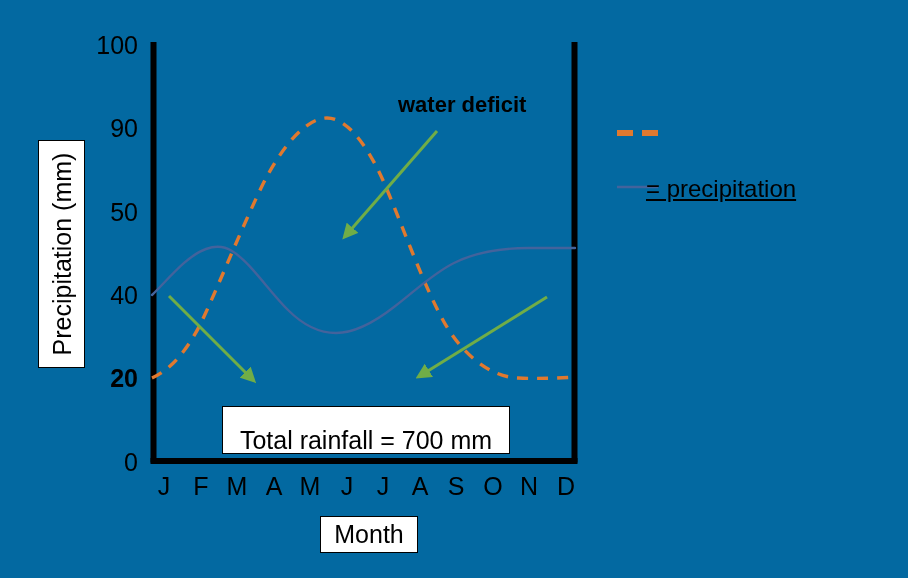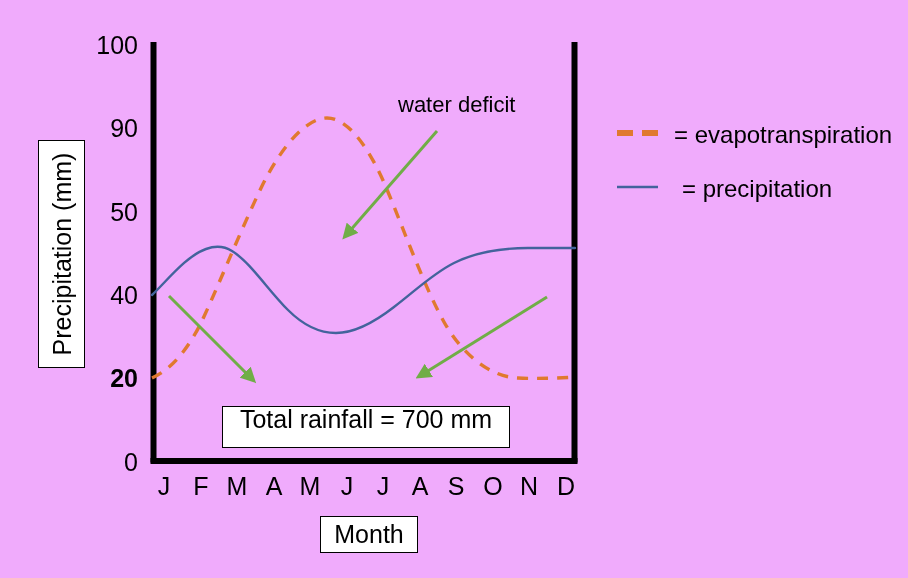--- a/index.html
+++ b/index.html
@@ -4,21 +4,21 @@
 <style>
   html, body {
     margin: 0;
     padding: 0;
     background: #ffffff;
   }
   #page {
     position: relative;
     width: 908px;
     height: 578px;
-    background: #f0abfc;
+    background: #0369a1;
     font-family: "Liberation Sans", sans-serif;
     overflow: hidden;
   }
   #plot-svg {
     position: absolute;
     left: 0;
     top: 0;
     width: 908px;
     height: 578px;
   }
@@ -71,49 +71,49 @@
   }
   #xlabel-text {
     font-size: 25px;
     color: #000000;
     line-height: 1;
   }
   #rainfall-box {
     left: 222px;
     top: 406px;
     width: 288px;
-    height: 42px;
+    height: 48px;
     display: flex;
-    align-items: flex-start;
+    align-items: flex-end;
     justify-content: center;
   }
   #rainfall-text {
     font-size: 25px;
     color: #000000;
     line-height: 1;
     white-space: nowrap;
   }
   .annot {
     position: absolute;
     font-size: 22px;
     color: #000000;
     white-space: nowrap;
     line-height: 1;
   }
-  #annot-deficit { left: 398px; top: 94px; }
+  #annot-deficit { left: 398px; top: 94px; font-weight: bold; }
   #annot-surplus { left: 277px; top: 366px; }
   .legend-label {
     position: absolute;
     font-size: 24px;
     color: #000000;
     white-space: nowrap;
     line-height: 1;
   }
   #legend-label-0 { left: 674px; top: 123px; }
-  #legend-label-1 { left: 682px; top: 177px; }
+  #legend-label-1 { left: 646px; top: 177px; text-decoration: underline; }
 </style>
 </head>
 <body>
 
 <div id="page">
 
   <svg id="plot-svg" viewBox="0 0 908 578">
     <defs>
       <marker id="arrowhead-green" markerWidth="5.2" markerHeight="5.2" refX="2.3" refY="2.6" orient="auto" markerUnits="strokeWidth">
         <path d="M 0 0 L 5.2 2.6 L 0 5.2 z" fill="#70AD47"></path>
@@ -179,16 +179,15 @@
   <div class="axis-title-box" id="xlabel-box">
     <div id="xlabel-text">Month</div>
   </div>
 
   <div class="axis-title-box" id="rainfall-box">
     <div id="rainfall-text">Total rainfall = 700 mm</div>
   </div>
 
   <div class="annot" id="annot-deficit">water deficit</div>
 
-  <div class="legend-label" id="legend-label-0">= evapotranspiration</div>
   <div class="legend-label" id="legend-label-1">= precipitation</div>
 
 </div>
 
 </body></html>

